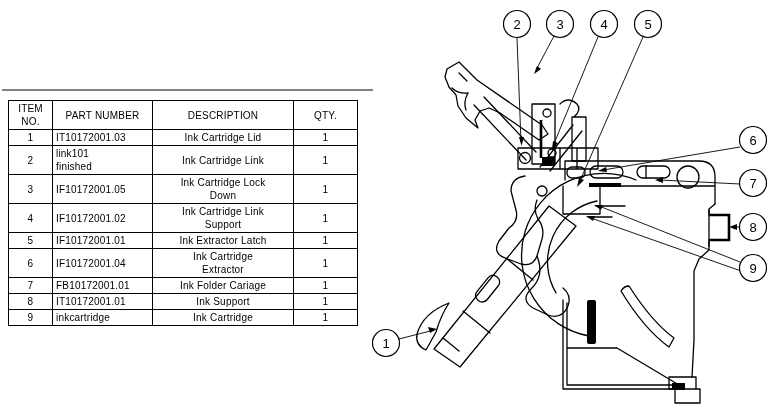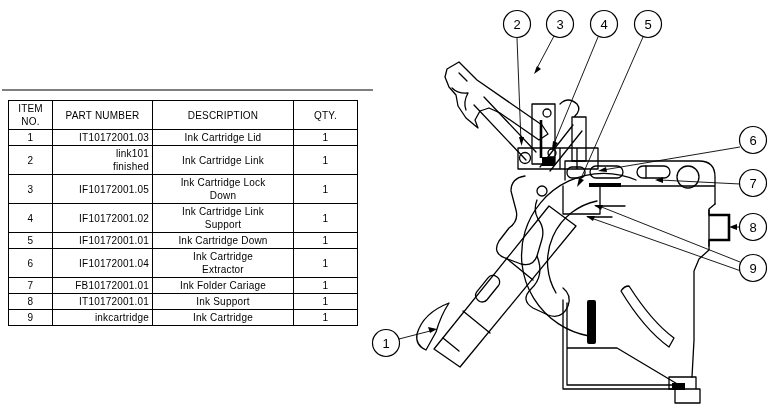--- a/index.html
+++ b/index.html
@@ -12,21 +12,21 @@
     position:absolute;left:8px;top:100px;width:349px;
     border-collapse:collapse;table-layout:fixed;
     font-family:"Liberation Sans", sans-serif;
     font-size:10px;line-height:13px;color:#000;letter-spacing:.2px;
   }
   table.bom th, table.bom td{
     border:1px solid #000;padding:1px 3px;text-align:center;
     white-space:pre-line;overflow:hidden;
   }
   table.bom th{font-weight:normal;height:22px;}
-  table.bom td.part{text-align:right;}
+  table.bom td.part{text-align:left;}
   tr.single{height:16px;}
   tr.double{height:29px;}
   
   svg{position:absolute;left:0;top:0;}
   .part{fill:none;stroke:#000;stroke-width:1.3;stroke-linecap:round;stroke-linejoin:round;}
   .thick{fill:none;stroke:#000;stroke-width:2.6;stroke-linecap:butt;}
   .solid{fill:#000;stroke:none;}
   .leader{fill:none;stroke:#000;stroke-width:0.9;}
   .arrow{fill:#000;stroke:none;}
   .balloon{fill:#fff;stroke:#000;stroke-width:1.2;}
@@ -224,21 +224,21 @@
       <tr class="double">
         <td>4</td>
         <td class="part">IF10172001.02</td>
         <td>Ink Cartridge Link
 Support</td>
         <td>1</td>
       </tr>
       <tr class="single">
         <td>5</td>
         <td class="part">IF10172001.01</td>
-        <td>Ink Cartridge Down</td>
+        <td>Ink Extractor Latch</td>
         <td>1</td>
       </tr>
       <tr class="double">
         <td>6</td>
         <td class="part">IF10172001.04</td>
         <td>Ink Cartridge
 Extractor</td>
         <td>1</td>
       </tr>
       <tr class="single">

